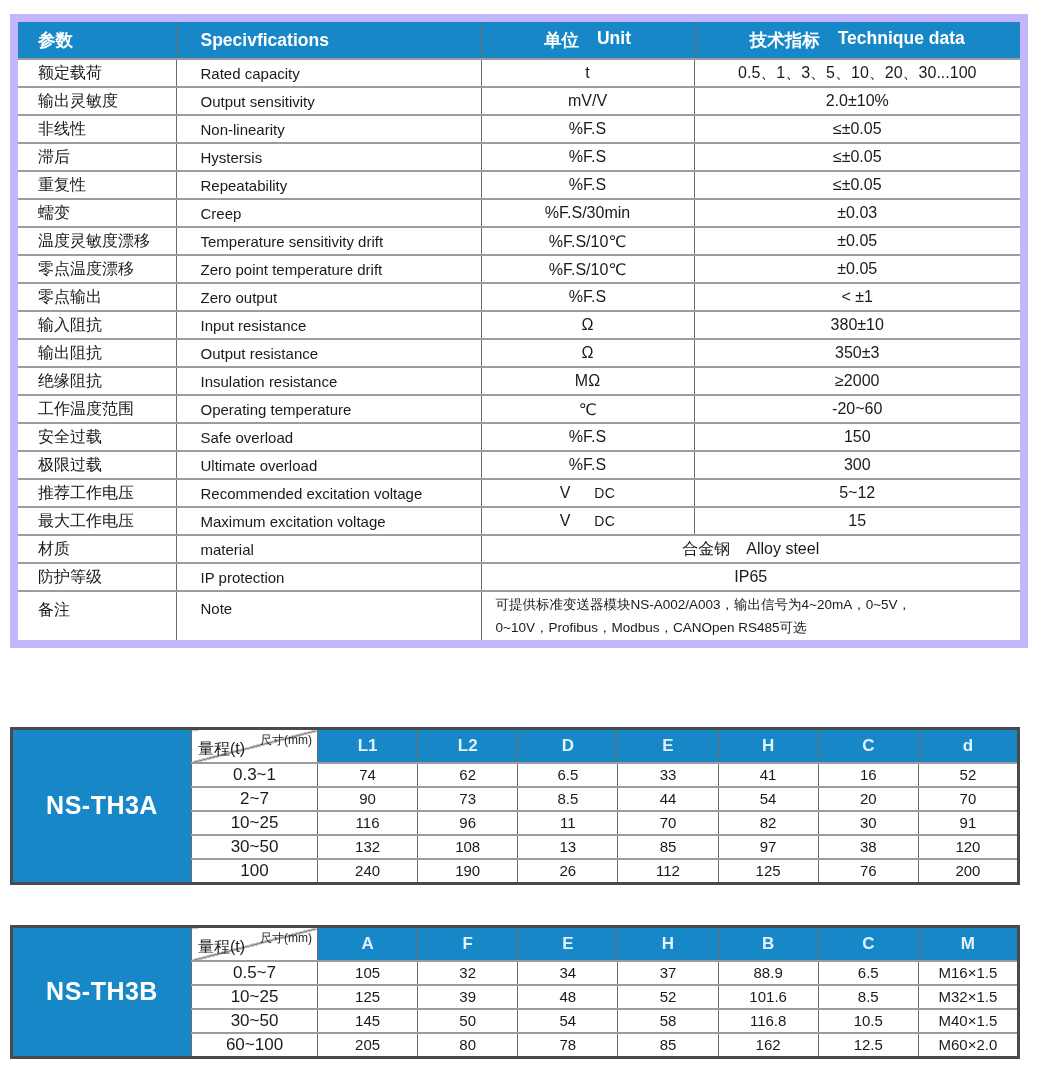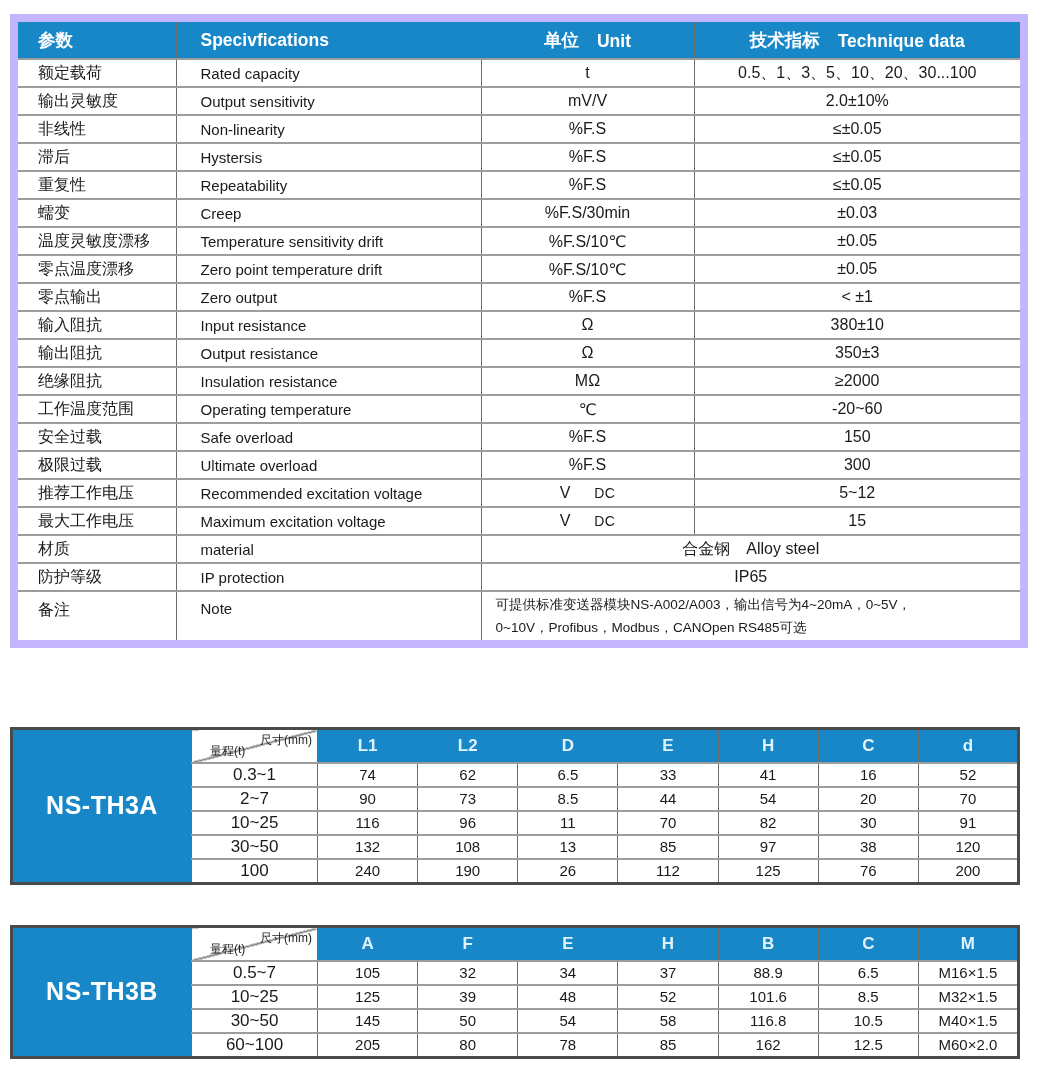--- a/index.html
+++ b/index.html
@@ -29,21 +29,21 @@
     background: #1787C8;
     color: #ffffff;
     font-weight: bold;
     font-size: 17.5px;
     height: 41px;
     border-top: none;
   }
   .h-param { text-align: left; padding-left: 20px; }
   .h-spec  { text-align: left; padding-left: 24px; }
   .h-unit .hpair, .h-tech .hpair {
-    display: inline-flex; gap: 18px; align-items: flex-end; justify-content: center;
+    display: inline-flex; gap: 18px; align-items: flex-start; justify-content: center;
   }
   .spec-table tbody td { height: 28px; background: #ffffff; }
   .c-param { text-align: left; padding-left: 20px; font-size: 16px; }
   .c-spec  { text-align: left; padding-left: 24px; font-size: 15px; }
   .c-unit  { text-align: center; font-size: 16px; }
   .c-val   { text-align: center; font-size: 16px; }
   .c-merged { text-align: center; font-size: 16px; }
   .unit-sub { font-size: 14px; letter-spacing: 0.4px; margin-left: 24px; }
   .note-row td { height: 55px; }
   .note-row .c-param, .note-row .c-spec { vertical-align: top; padding-top: 8px; }
@@ -77,21 +77,21 @@
     font-weight: bold; font-size: 17px;
     text-align: center; height: 34px;
   }
   .diag-cell {
     position: relative; height: 28px; background: #ffffff; padding: 0;
     background-image: linear-gradient(to bottom right,
       transparent calc(50% - 1px), #8a8a8a calc(50% - 1px),
       #8a8a8a calc(50% + 1px), transparent calc(50% + 1px));
   }
   .diag-top    { position: absolute; top: 2px; right: 5px; font-size: 12px; color: #222; }
-  .diag-bottom { position: absolute; bottom: 2px; left: 18px; font-size: 12px; color: #222; }
+  .diag-bottom { position: absolute; bottom: 2px; left: 6px; font-size: 16px; color: #222; }
   .range-cell { text-align: center; font-size: 17px; height: 23px; background: #fff; }
   .dim-val    { text-align: center; font-size: 15px; height: 23px; background: #fff; }
 </style>
 </head>
 <body>
 
 <div class="page">
 
   <table class="spec-table">
     <colgroup>

